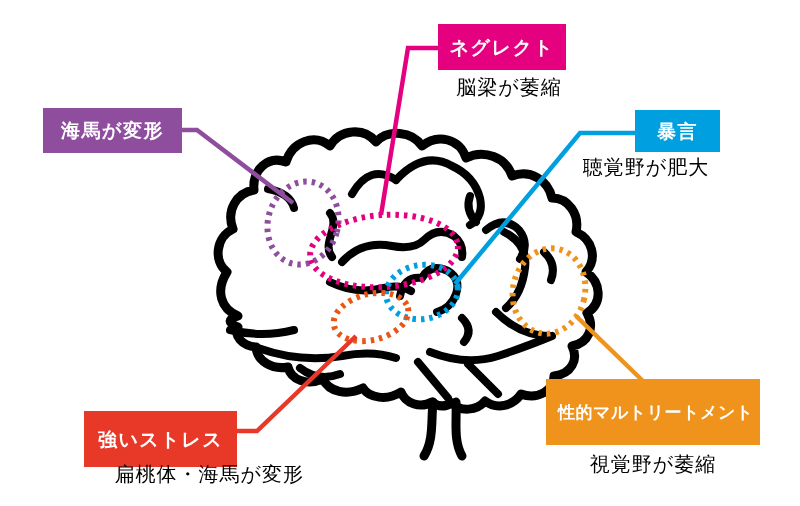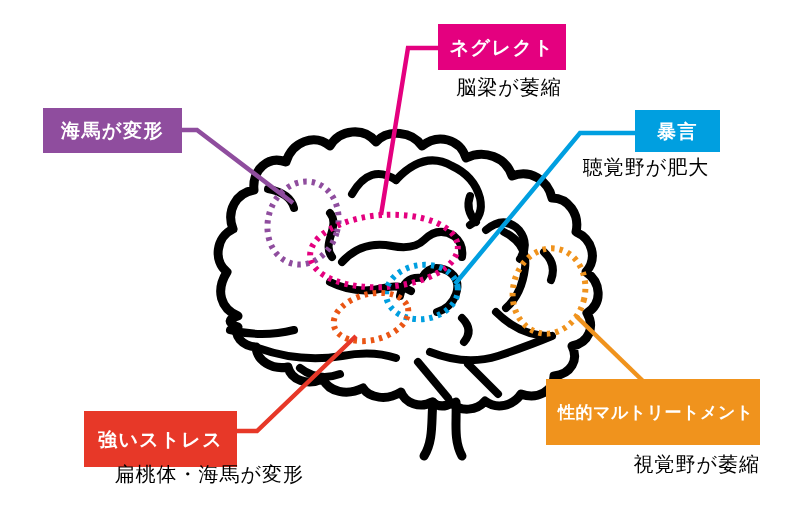--- a/index.html
+++ b/index.html
@@ -24,21 +24,21 @@
   .tag.verbal{left:635px;top:110px;width:85px;height:42px;}
   .cap.verbal{left:566px;top:155px;width:160px;text-align:center;}
   .tag.stress{left:84px;top:411px;width:153px;height:56px;}
   .cap.stress{left:54px;top:430px;width:250px;text-align:right;margin-top:32px;}
   .tag.sexdv{
     left:546px;top:379px;width:214px;height:66px;
     flex-direction:column;align-items:flex-start;justify-content:center;
     padding-left:0;font-size:17px;letter-spacing:0.5px;line-height:27px;
   }
   .tag.sexdv span{display:block;padding-left:12px;}
-  .cap.sexdv{left:546px;top:452px;width:214px;text-align:right;}
+  .cap.sexdv{left:546px;top:452px;width:214px;text-align:center;}
 </style>
 </head>
 <body>
 
 <div class="stage">
 
   <svg width="800" height="506" viewBox="0 0 800 506">
 
     <g fill="none" stroke="#000000" stroke-width="9" stroke-linecap="round" stroke-linejoin="round">
       <path fill="#ffffff" d="M 238 316

